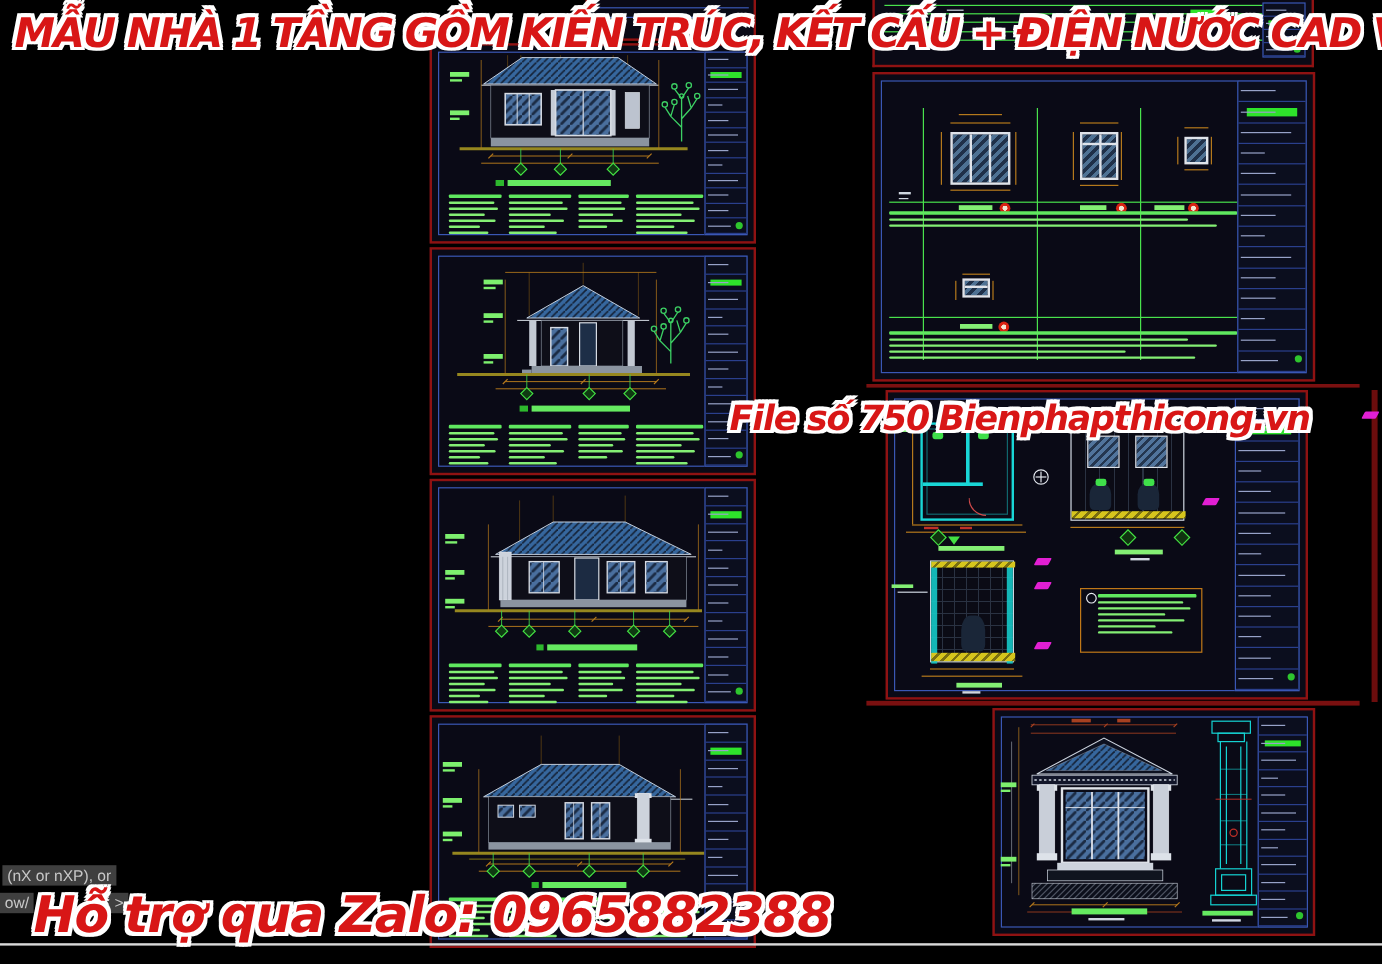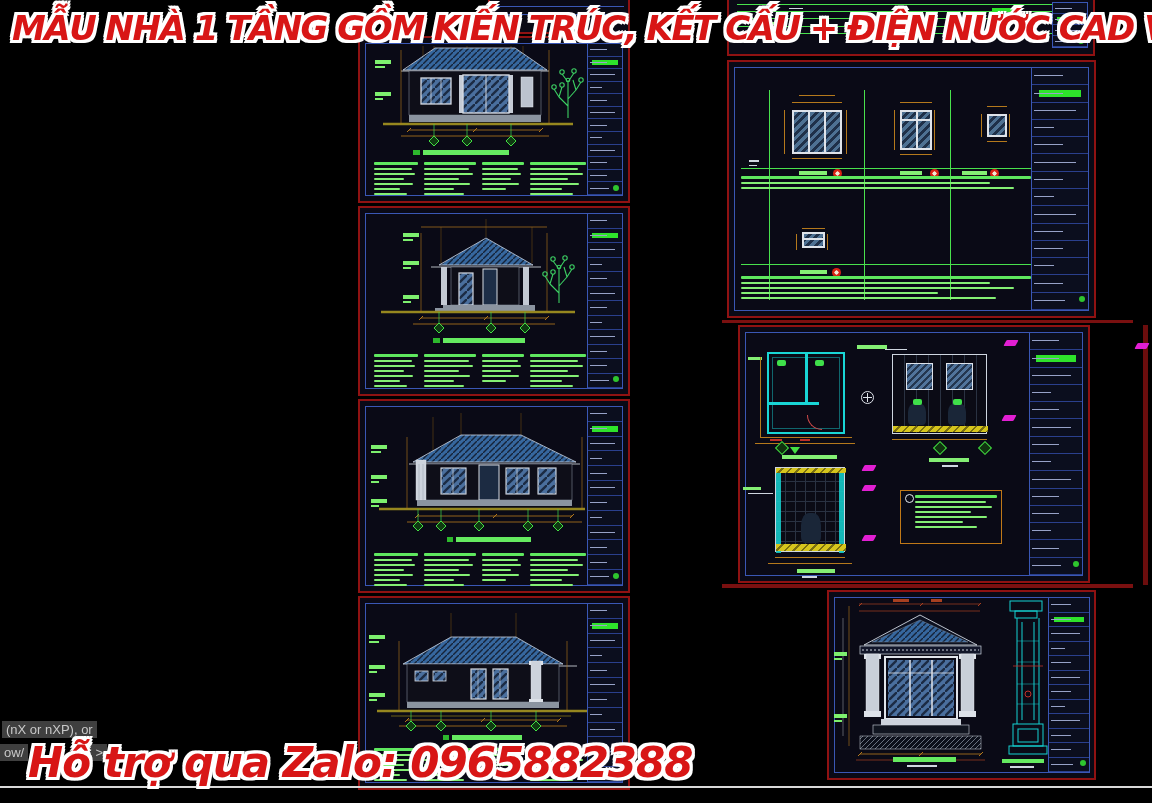--- a/index.html
+++ b/index.html
@@ -736,15 +736,17 @@
   <div class="abs" style="left:0;top:786px;width:1152px;height:2px;background:#d9d9d9;"></div>
 
   <div class="cmd" style="left:2px;top:722px;">
     <span>(nX or nXP), or</span>
   </div>
   <div class="cmd" style="left:0;top:745px;">
     <span>ow/</span><span style="margin-left:52px;">&lt;  &gt;</span>
   </div>
 
   <div class="ol ol-title">MẪU NHÀ 1 TẦNG GỒM KIẾN TRÚC, KẾT CẤU + ĐIỆN NƯỚC CAD VÀ PDF</div>
+  <div class="ol ol-file">File số 750</div>
+  <div class="ol ol-web">Bienphapthicong.vn</div>
   <div class="ol ol-zalo">Hỗ trợ qua Zalo: 0965882388</div>
 
 </div>
 
 </body></html>

